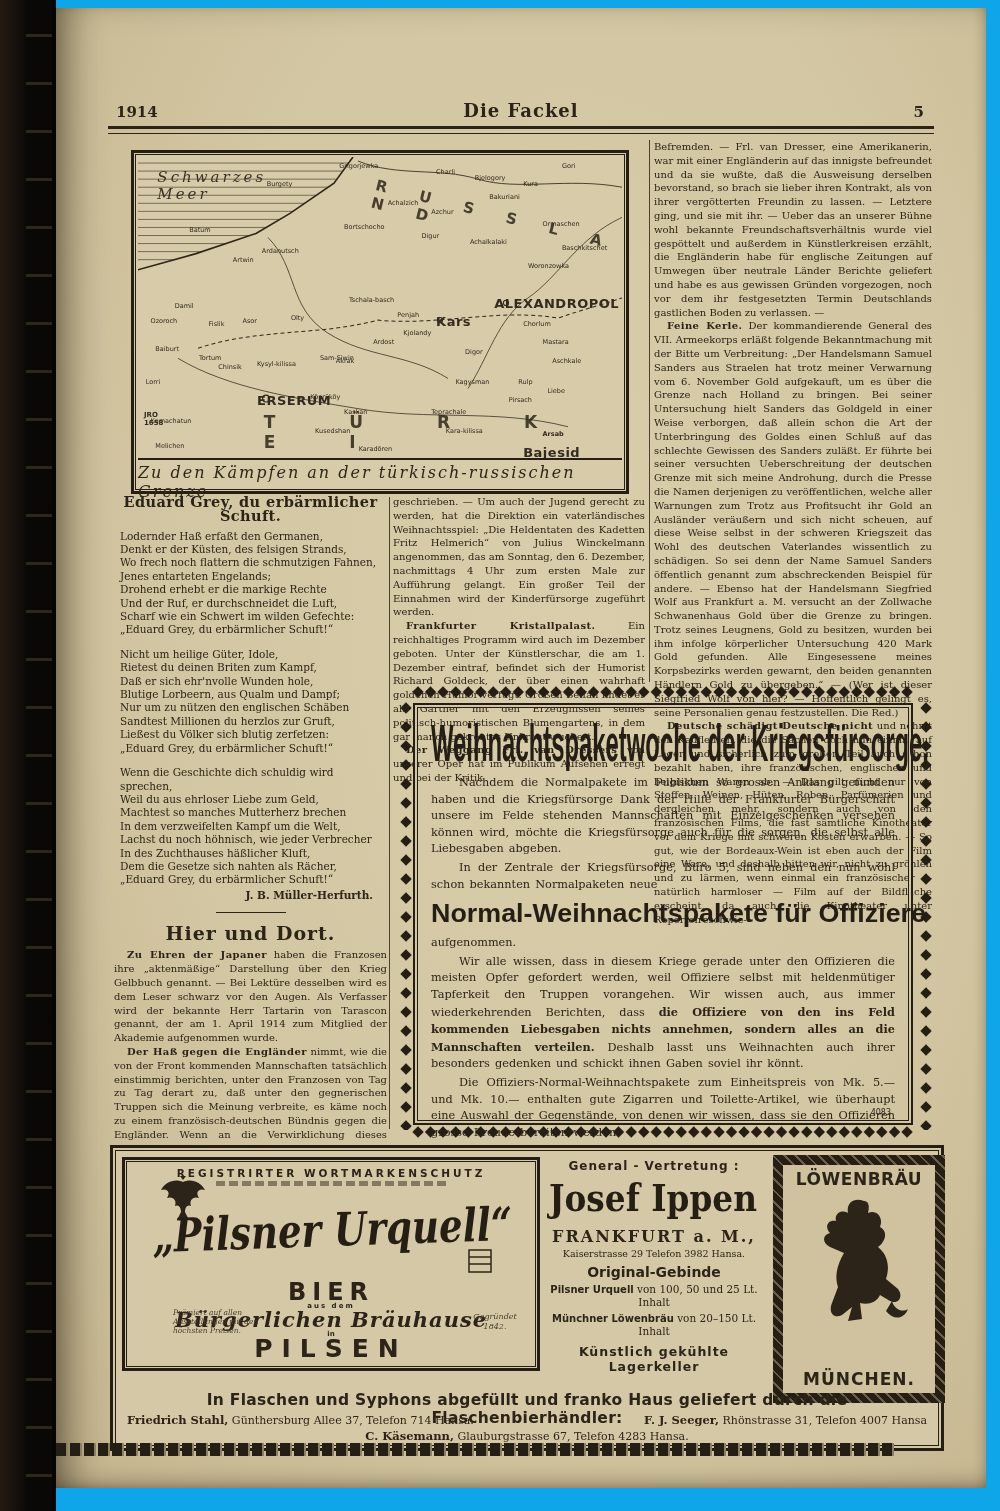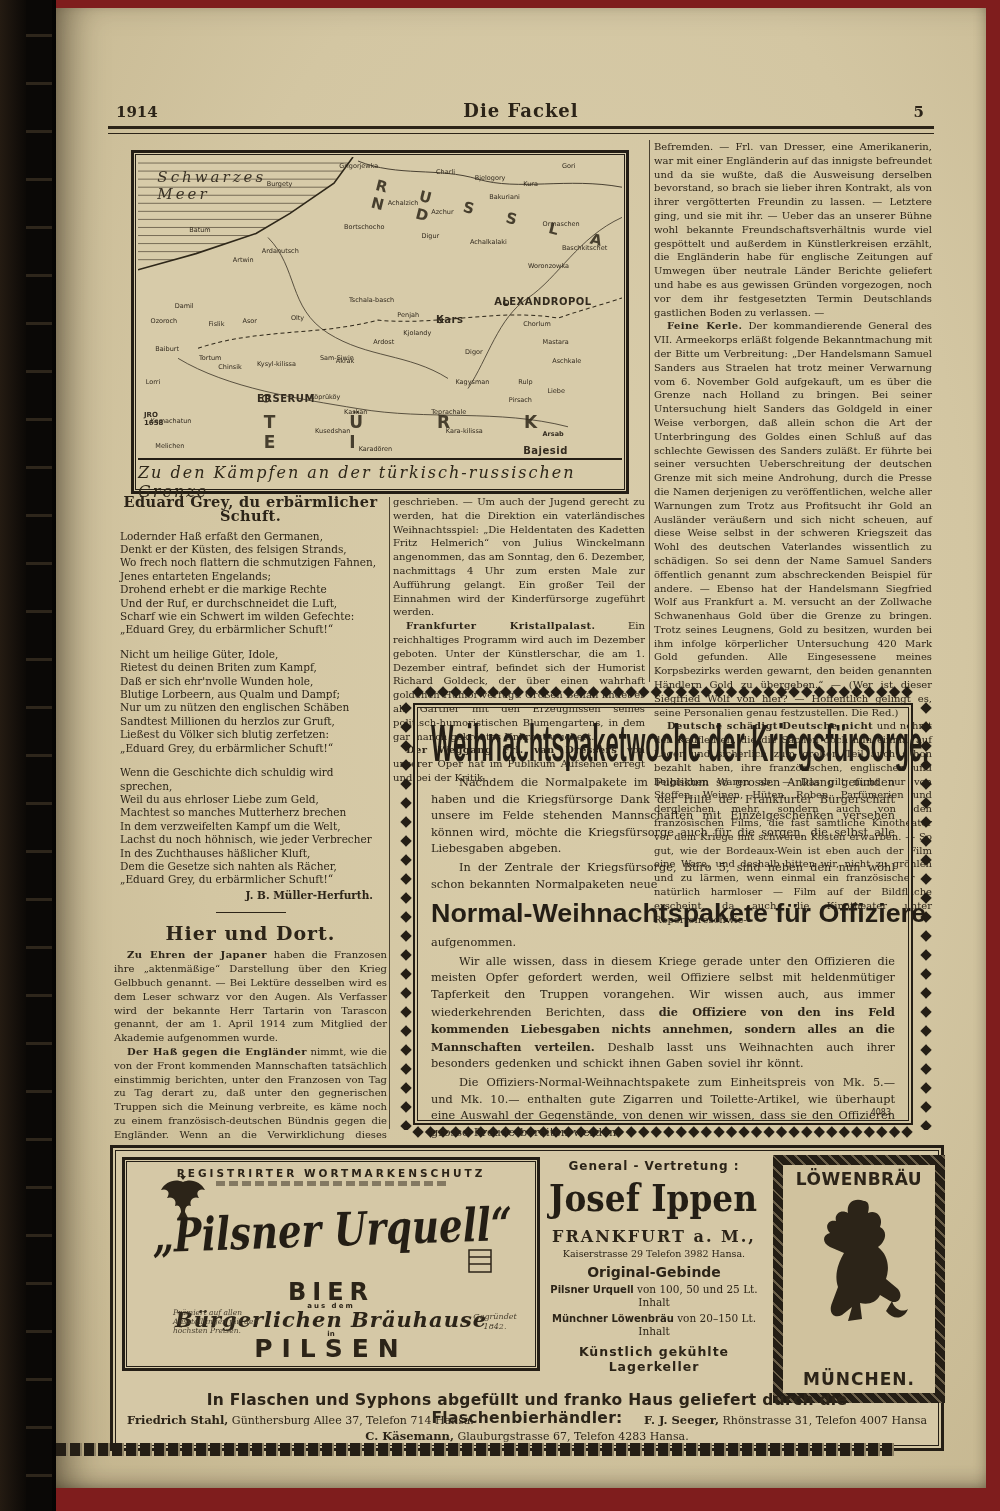--- a/index.html
+++ b/index.html
@@ -1,36 +1,36 @@
 <!DOCTYPE html>
 <html><head>
 <meta charset="utf-8">
 <style>
   html,body{margin:0;padding:0;background:#15100b;}
-  #scan{position:relative;width:1000px;height:1511px;background:#7f1d1d;overflow:hidden;
+  #scan{position:relative;width:1000px;height:1511px;background:#0ea5e9;overflow:hidden;
         font-family:"DejaVu Serif",serif;color:#2c2418;}
   
   #spine{position:absolute;left:0;top:0;width:56px;height:1511px;background:linear-gradient(90deg,#241b12 0%,#0d0a07 45%,#050403 100%);}
   #stitch{position:absolute;left:26px;top:0;width:26px;height:1511px;background:
       repeating-linear-gradient(0deg,#0a0806 0 34px,#2e261b 34px 37px,#0a0806 37px 48px);}
   
   #page{position:absolute;left:56px;top:8px;width:930px;height:1480px;
         background:radial-gradient(ellipse at 55% 40%, #d9cdab 0%, #d3c6a2 55%, #c4b58e 100%);
         box-shadow:inset 28px 0 38px -18px rgba(30,20,8,.55), inset -6px 0 14px -8px rgba(30,20,8,.35), inset 0 -10px 22px -12px rgba(30,20,8,.45);}
   .abs{position:absolute;}
   
   .hdr-year{font-weight:bold;font-size:15px;}
   .hdr-title{font-weight:bold;font-size:18px;letter-spacing:1px;}
   .hdr-page{font-weight:bold;font-size:15px;}
   #hdr-rule{position:absolute;left:52px;right:52px;top:118px;height:4px;border-top:3px solid #2c2418;border-bottom:1px solid #2c2418;}
   
   #map{left:75px;top:142px;width:492px;height:338px;border:3px solid #241e15;background:#d7cba9;box-shadow:inset 0 0 0 1px #d7cba9, inset 0 0 0 2px #241e15;}
   #map-canvas{position:absolute;left:4px;top:4px;right:4px;bottom:30px;overflow:hidden;}
   .mplace{position:absolute;font-family:"DejaVu Sans",sans-serif;font-size:6.5px;color:#332b1f;white-space:nowrap;transform:translate(-2px,-4px);}
-  .mplace.mb{font-weight:bold;font-size:10px;letter-spacing:.5px;}
+  .mplace.mb{font-weight:bold;font-size:13px;letter-spacing:.5px;}
   #sea-label{font-style:italic;font-size:15px;letter-spacing:3px;color:#3a3226;line-height:17px;}
   .region-big{font-family:"DejaVu Sans",sans-serif;font-weight:bold;color:#2e2719;opacity:.85;}
   #map-caption{position:absolute;left:4px;right:4px;bottom:2px;height:26px;border-top:2px solid #241e15;
       text-align:left;font-style:italic;font-size:16px;letter-spacing:2px;color:#2e2719;padding-top:3px;}
   #jro{position:absolute;left:6px;bottom:34px;font-family:"DejaVu Sans",sans-serif;font-size:7px;font-weight:bold;color:#332b1f;line-height:8px;}
   
   .bodytext{font-size:10px;line-height:13.8px;text-align:justify;}
   .para{margin:0;text-indent:13px;}
   .para.cont{text-indent:0;}
   .para b{font-weight:bold;letter-spacing:.4px;}

